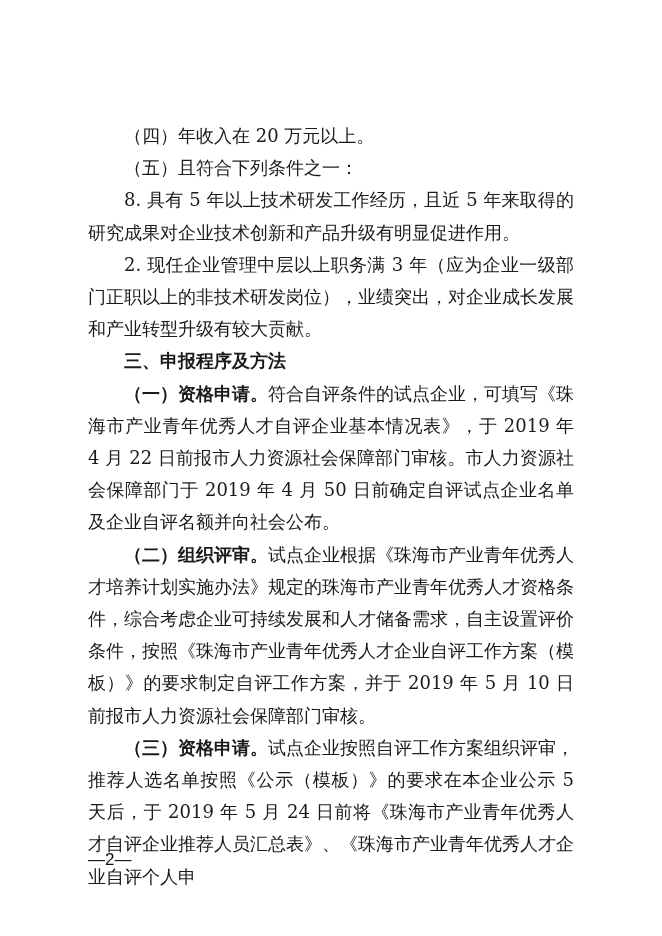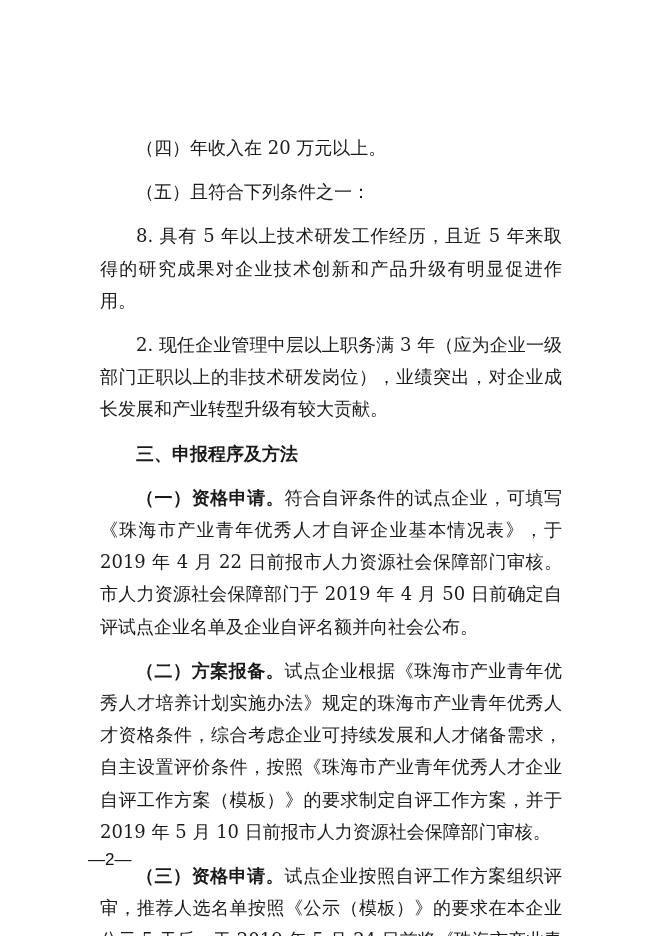--- a/index.html
+++ b/index.html
@@ -7,36 +7,36 @@
     .page {
       position: absolute; left: 0; top: 0; width: 662px; height: 936px; background: #ffffff;
     }
     .content {
       position: absolute; left: 88px; top: 120px; width: 486px;
       font-family: "DejaVu Serif", "Liberation Serif", serif;
       font-size: 18px; color: #1a1a1a;
       line-height: 32.2px;
       text-align: justify;
     }
-    .p { margin: 12px; text-indent: 36px; }
+    .p { margin: 0; text-indent: 36px; }
     .p.h { font-family: "DejaVu Sans", "Liberation Sans", sans-serif; font-weight: bold; }
     .b { font-family: "DejaVu Sans", "Liberation Sans", sans-serif; font-weight: bold; }
     .pagenum {
       position: absolute; left: 88px; top: 850px;
       font-family: "Liberation Sans", sans-serif; font-size: 17px; color: #111;
     }
   </style>
 </head>
 <body>
 
 <div class="page">
   <div class="content">
     <p class="p">（四）年收入在 20 万元以上。</p>
     <p class="p">（五）且符合下列条件之一：</p>
     <p class="p">8. 具有 5 年以上技术研发工作经历，且近 5 年来取得的研究成果对企业技术创新和产品升级有明显促进作用。</p>
     <p class="p">2. 现任企业管理中层以上职务满 3 年（应为企业一级部门正职以上的非技术研发岗位），业绩突出，对企业成长发展和产业转型升级有较大贡献。</p>
     <p class="p h">三、申报程序及方法</p>
     <p class="p"><span class="b">（一）资格申请。</span><span>符合自评条件的试点企业，可填写《珠海市产业青年优秀人才自评企业基本情况表》，于 2019 年 4 月 22 日前报市人力资源社会保障部门审核。市人力资源社会保障部门于 2019 年 4 月 50 日前确定自评试点企业名单及企业自评名额并向社会公布。</span></p>
-    <p class="p"><span class="b">（二）方案报备。</span><span>试点企业根据《珠海市产业青年优秀人才培养计划实施办法》规定的珠海市产业青年优秀人才资格条件，综合考虑企业可持续发展和人才储备需求，自主设置评价条件，按照《珠海市产业青年优秀人才企业自评工作方案（模板）》的要求制定自评工作方案，并于 2019 年 5 月 10 日前报市人力资源社会保障部门审核。</span></p>
+    <p class="p"><span class="b">（二）组织评审。</span><span>试点企业根据《珠海市产业青年优秀人才培养计划实施办法》规定的珠海市产业青年优秀人才资格条件，综合考虑企业可持续发展和人才储备需求，自主设置评价条件，按照《珠海市产业青年优秀人才企业自评工作方案（模板）》的要求制定自评工作方案，并于 2019 年 5 月 10 日前报市人力资源社会保障部门审核。</span></p>
     <p class="p"><span class="b">（三）资格申请。</span><span>试点企业按照自评工作方案组织评审，推荐人选名单按照《公示（模板）》的要求在本企业公示 5 天后，于 2019 年 5 月 24 日前将《珠海市产业青年优秀人才自评企业推荐人员汇总表》、《珠海市产业青年优秀人才企业自评个人申</span></p>
   </div>
   <div class="pagenum">—2—</div>
 </div>
 
 </body></html>

